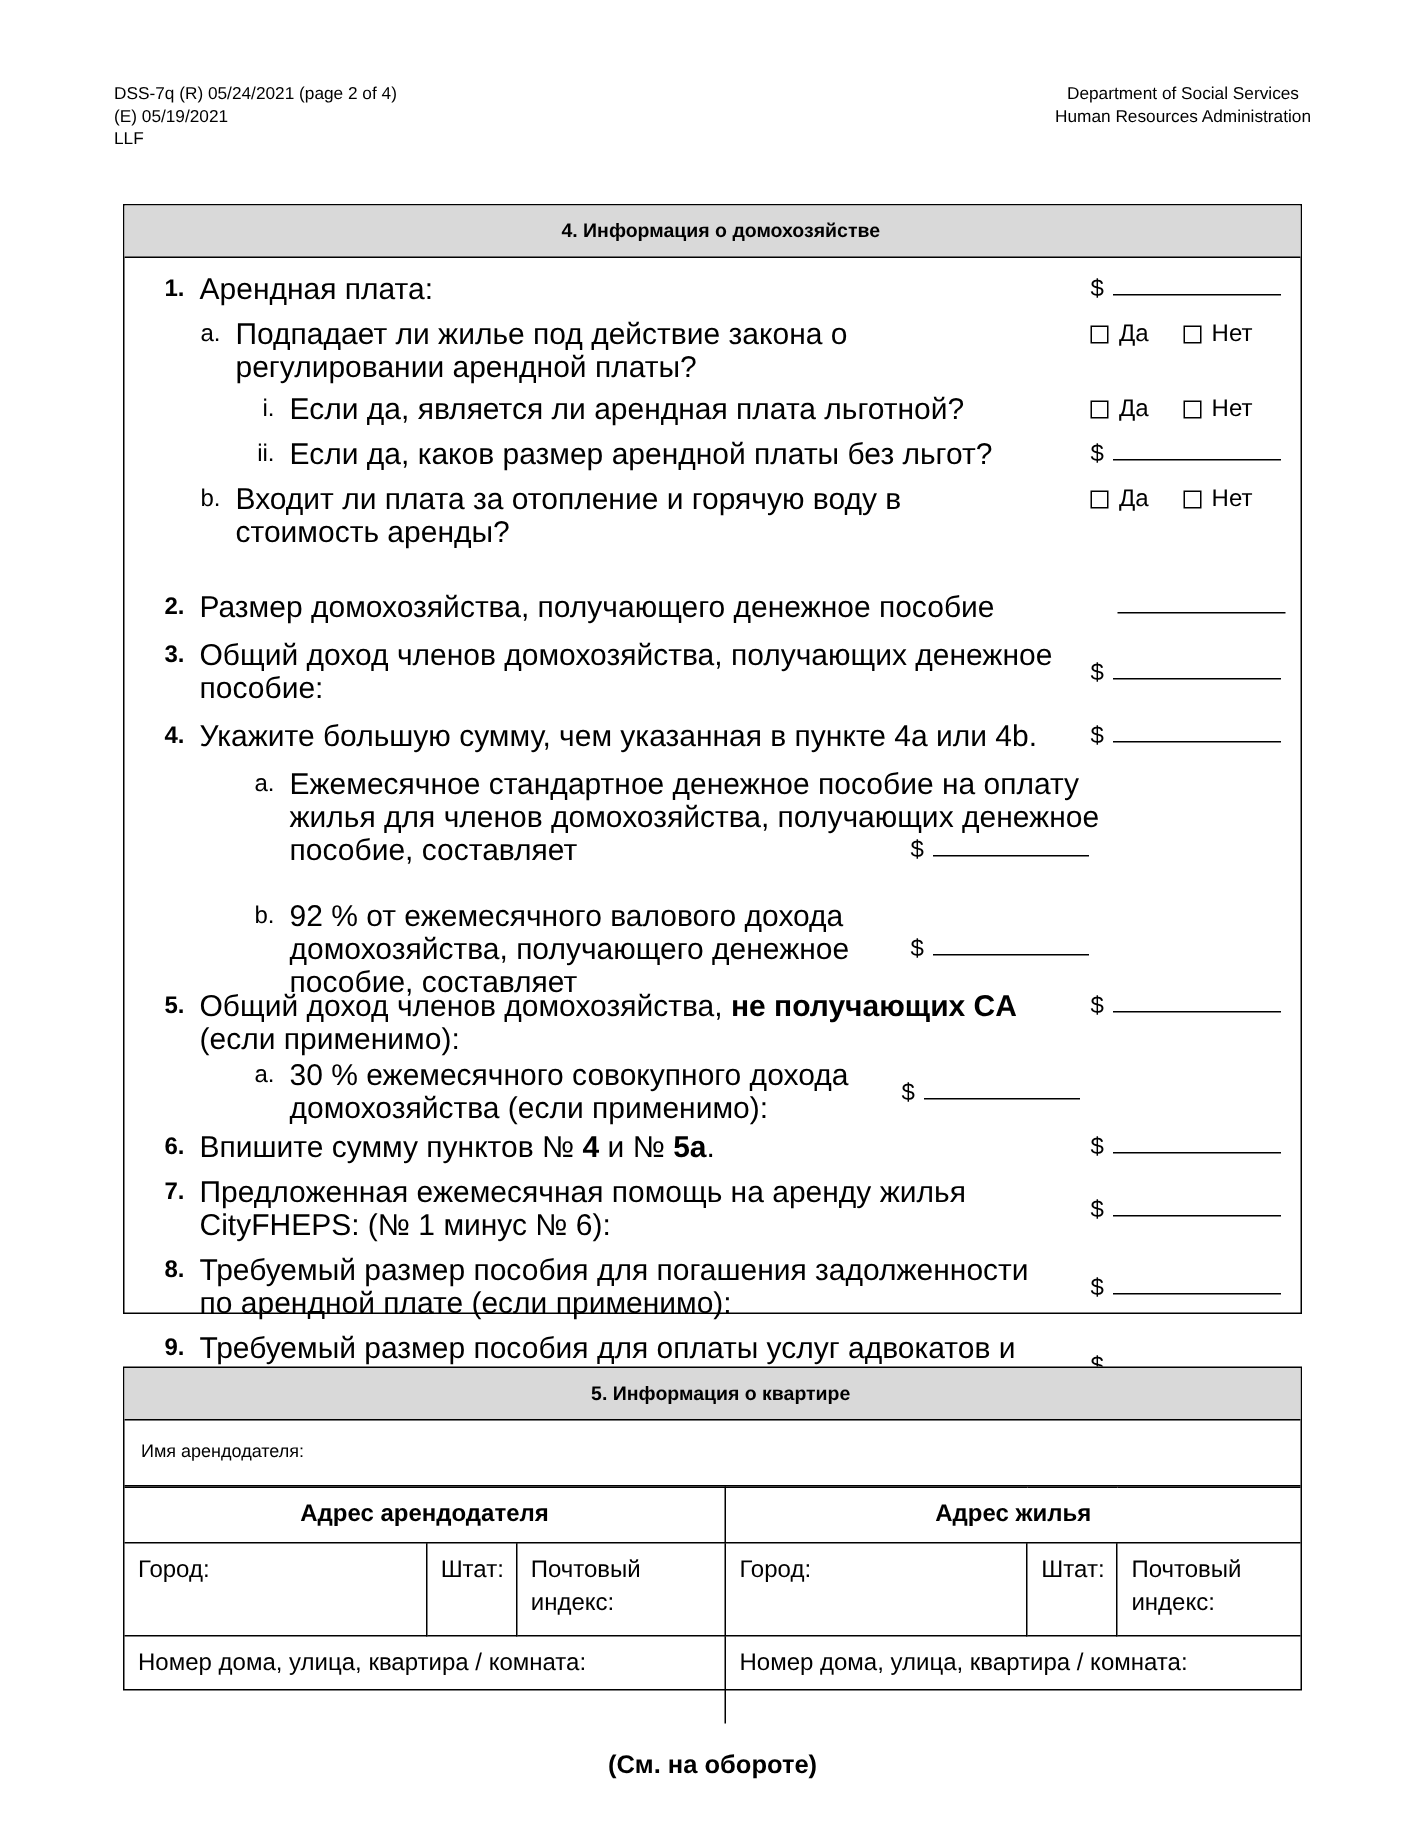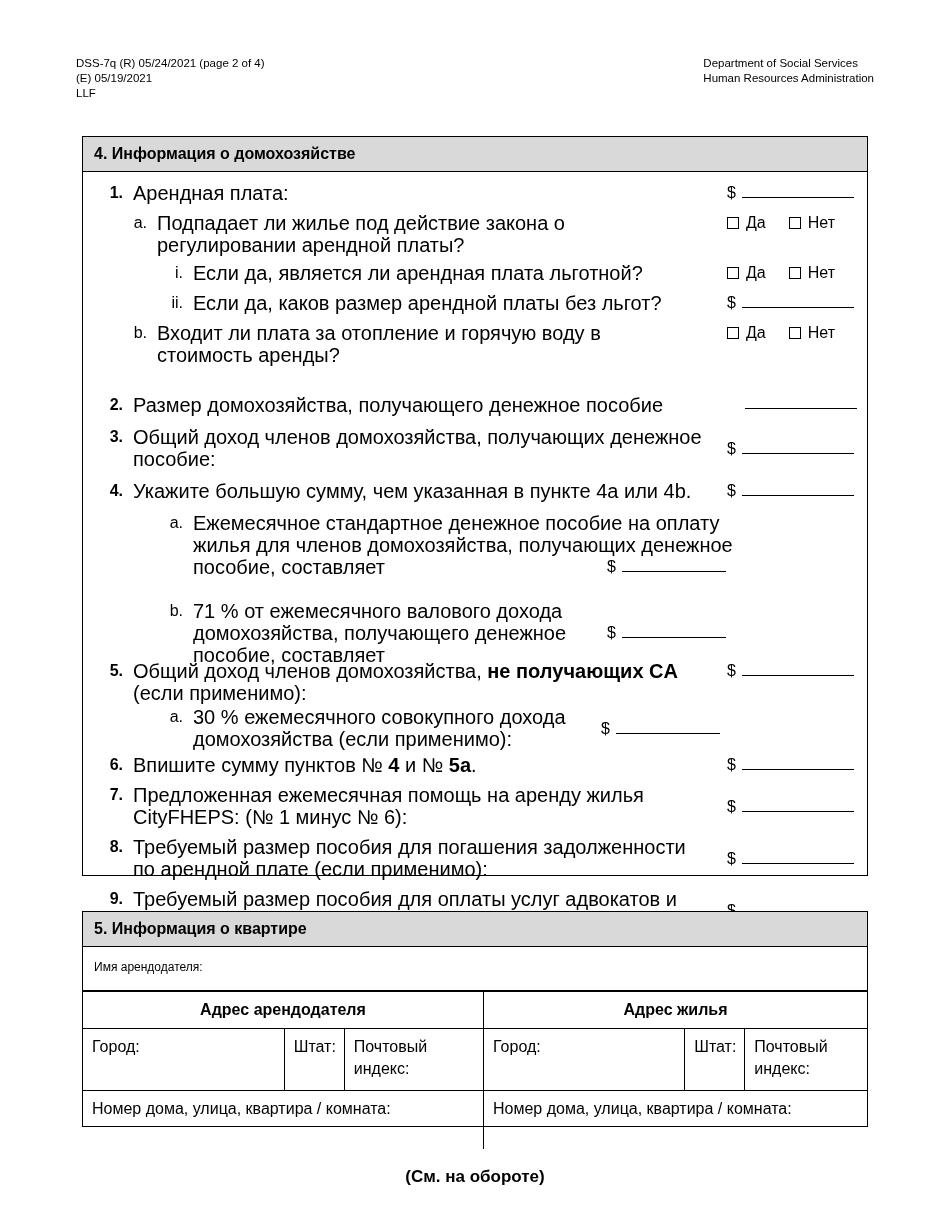--- a/index.html
+++ b/index.html
@@ -34,39 +34,40 @@
     align-items: flex-start;
   }
   .doc-header-left {
     font-size: 11.5px;
     line-height: 15px;
     white-space: pre-line;
   }
   .doc-header-right {
     font-size: 11.5px;
     line-height: 15px;
-    text-align: left;
+    text-align: center;
     white-space: pre-line;
   }
 
   
   .section-box {
     position: absolute;
     border: 1.5px solid #000;
     box-sizing: border-box;
     background: #fff;
   }
   .section-title {
     background: #d9d9d9;
     border-bottom: 1.5px solid #000;
-    font-size: 16px;
+    font-size: 13px;
     font-weight: bold;
     padding: 7px 0 7px 11px;
     line-height: 20px;
     box-sizing: border-box;
+    text-align: center;
   }
 
   
   #section4 {
     left: 82px;
     top: 136px;
     width: 786px;
     height: 740px;
   }
   .s4-body {
@@ -306,21 +307,21 @@
       </div>
       <div class="ans" style="left:524px; top:384px;">
         <span class="money">
           <span class="sym">$</span>
           <span class="rule" style="width:104px;"></span>
         </span>
       </div>
 
       <div class="q-row" style="left:82px; top:428px; width:430px;">
         <div class="q-marker alpha">b.</div>
-        <div class="q-text">71 % от ежемесячного валового дохода домохозяйства, получающего денежное пособие, составляет</div>
+        <div class="q-text">92 % от ежемесячного валового дохода домохозяйства, получающего денежное пособие, составляет</div>
       </div>
       <div class="ans" style="left:524px; top:450px;">
         <span class="money">
           <span class="sym">$</span>
           <span class="rule" style="width:104px;"></span>
         </span>
       </div>
 
       <div class="q-row" style="left:20px; top:488px; width:600px;">
         <div class="q-marker num">5.</div>

